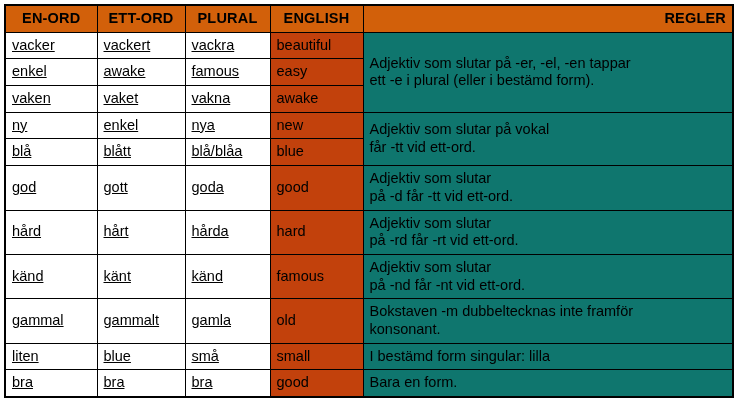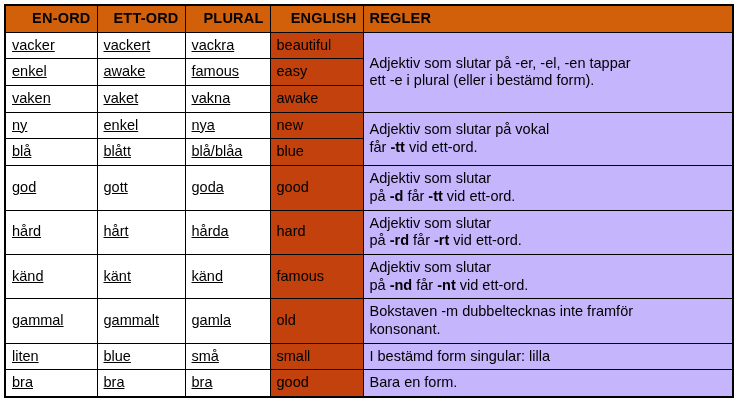--- a/index.html
+++ b/index.html
@@ -28,41 +28,41 @@
     font-size: 14.5px;
     line-height: 1.22;
     color: #000000;
   }
   thead th {
     background: #d2600a;
     color: #ffffff;
     font-weight: bold;
     font-size: 15px;
     letter-spacing: 0.2px;
-    text-align: right;
+    text-align: center;
     padding-top: 5px;
     padding-bottom: 5px;
     border-color: #000000;
   }
   thead th.center {
-    text-align: left;
+    text-align: right;
   }
   td.word {
     background: #ffffff;
     text-decoration: underline;
   }
   td.english {
     background: #c2410c;
   }
   td.rule {
-    background: #c4b5fd;
+    background: #0f766e;
     font-size: 14.5px;
   }
   td.rule b {
-    font-weight: bold;
+    font-weight: normal;
   }
   col.c-en { width: 92px; }
   col.c-ett { width: 88px; }
   col.c-pl { width: 85px; }
   col.c-eng { width: 93px; }
   col.c-reg { width: auto; }
   .rule-line { display: block; }
 </style>
 </head>
 <body>

